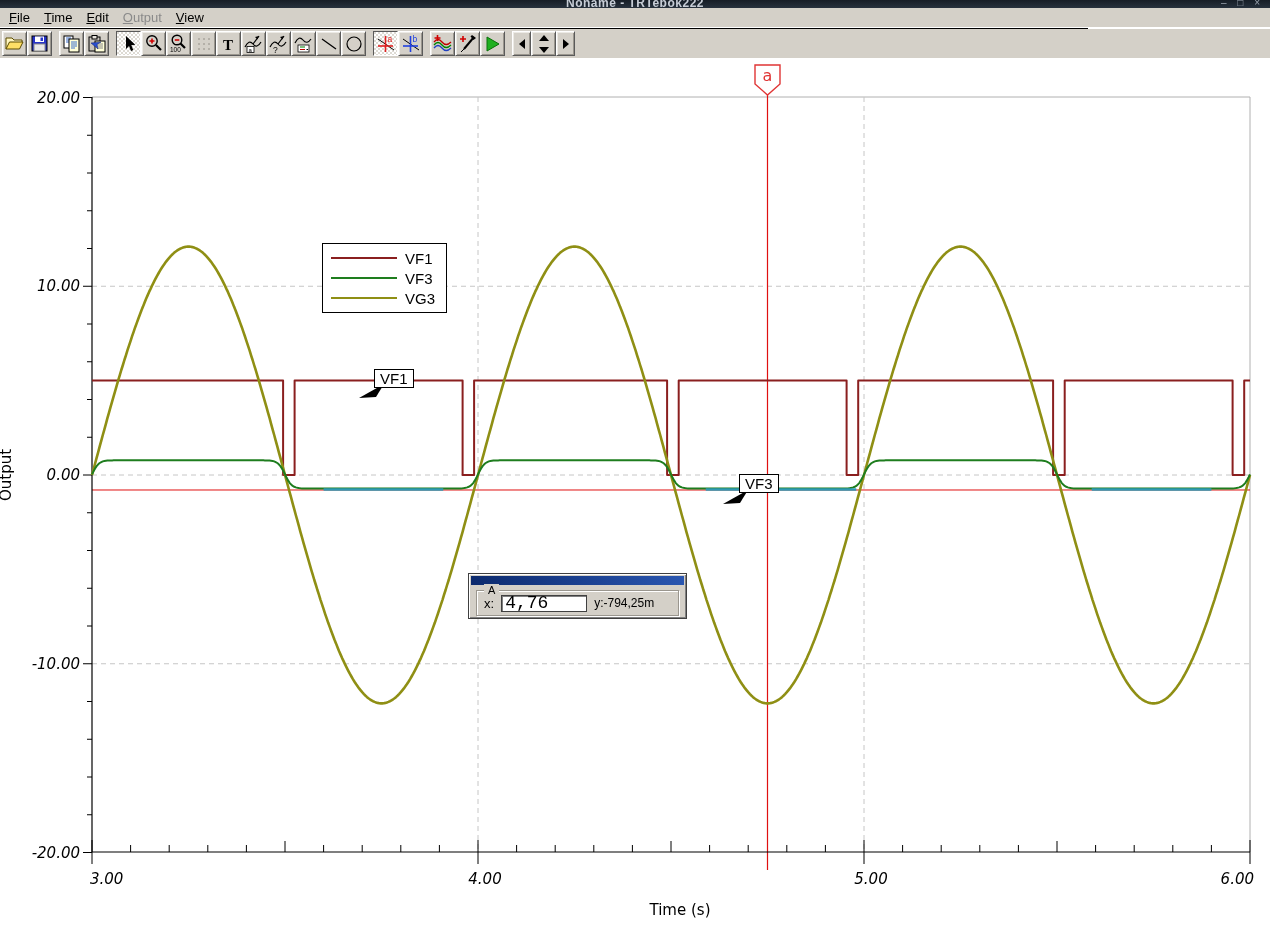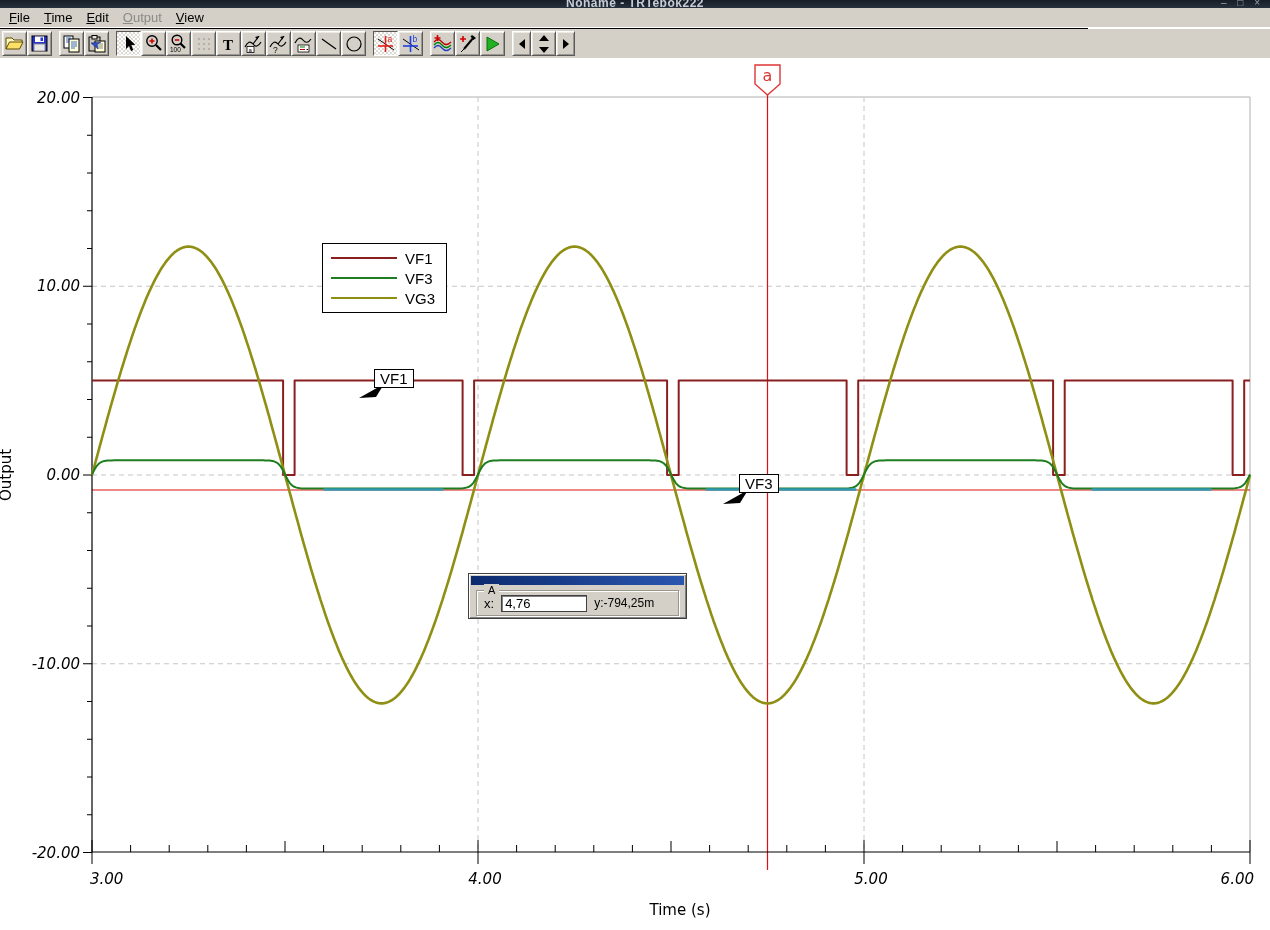--- a/index.html
+++ b/index.html
@@ -37,21 +37,21 @@
 
   .curve-tag { position:absolute; background:#fff; border:1px solid #000; font-size:15px; color:#000; padding:0 5px; height:19px; line-height:17px; }
 
   
   #cursor-panel { position:absolute; left:468px; top:515px; width:219px; height:46px; background:#d4d0c8; border:1px solid #404040; box-shadow:inset 1px 1px 0 #ffffff, inset -1px -1px 0 #808080; }
   #cursor-panel .ptitle { margin:2px 2px 0 2px; height:9px; background:linear-gradient(90deg,#0c2a6e,#2a56b0); }
   #cursor-panel .pgroup { position:relative; margin:5px 7px 0 7px; height:26px; border:1px solid #9a968e; box-shadow:1px 1px 0 #ffffff, inset 1px 1px 0 #ffffff; }
   #cursor-panel .glabel { position:absolute; top:-7px; left:7px; background:#d4d0c8; padding:0 4px; font-size:11px; color:#000; }
   #cursor-panel .grow { display:flex; align-items:center; height:100%; padding:0 7px; gap:7px; }
   #cursor-panel .xlab { font-size:13px; color:#000; }
-  #cursor-panel input { width:86px; height:17px; font-size:13px; font-family:Liberation Sans, sans-serif; border:1px solid #404040; box-shadow:inset 1px 1px 0 #808080; padding:0 3px; background:#fff; }
+  #cursor-panel input { width:86px; height:17px; font-size:18px; font-family:Liberation Mono, monospace; border:1px solid #404040; box-shadow:inset 1px 1px 0 #808080; padding:0 3px; background:#fff; }
   #cursor-panel .ylab { font-size:12px; color:#000; }
 </style>
 </head>
 <body>
 
 <div id="root">
 
   <div id="titlebar">
     <div class="ttext">Noname - TRTebok222</div>
     <div class="wbtns">– □ ×</div>

